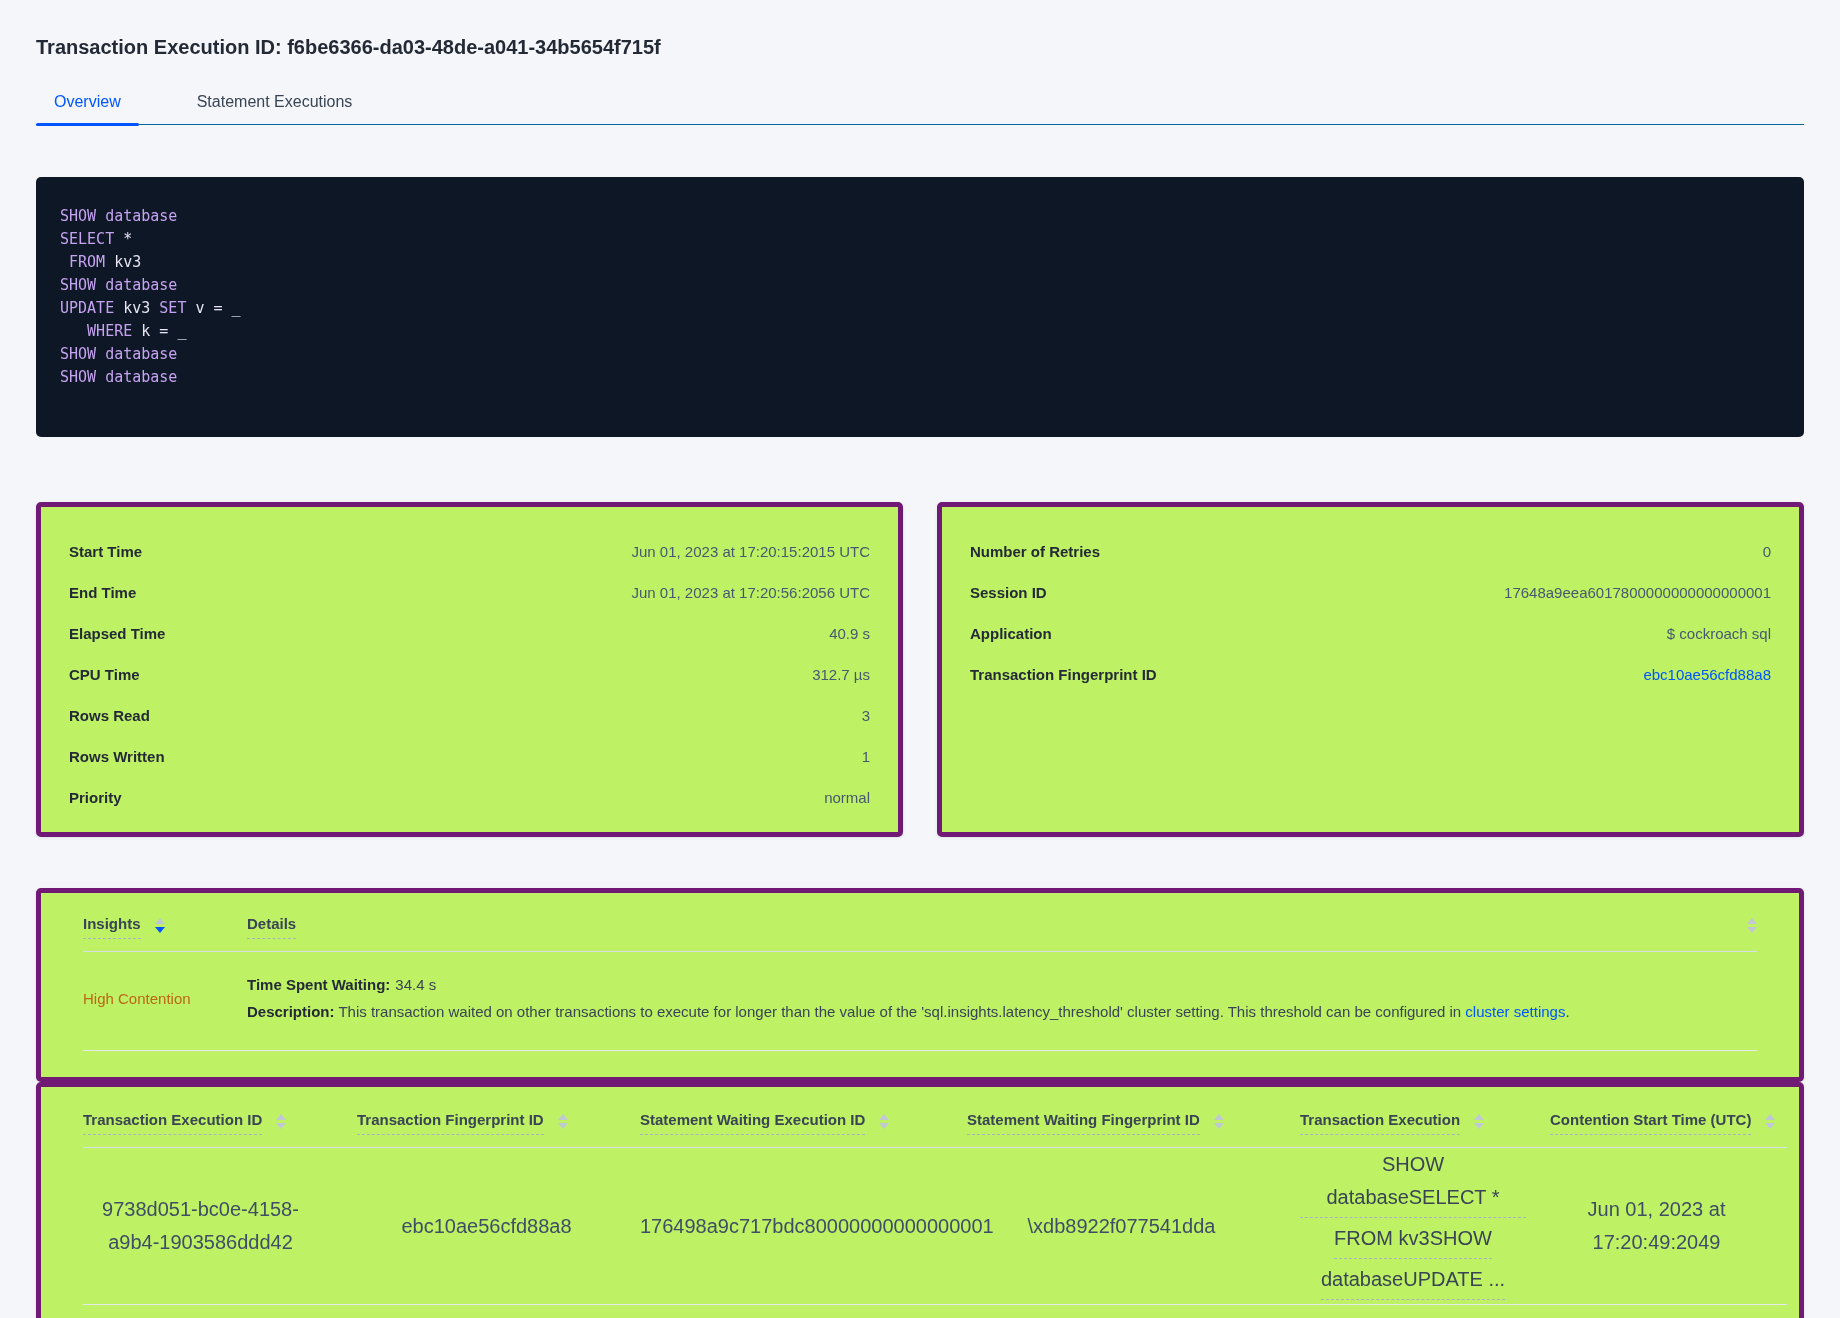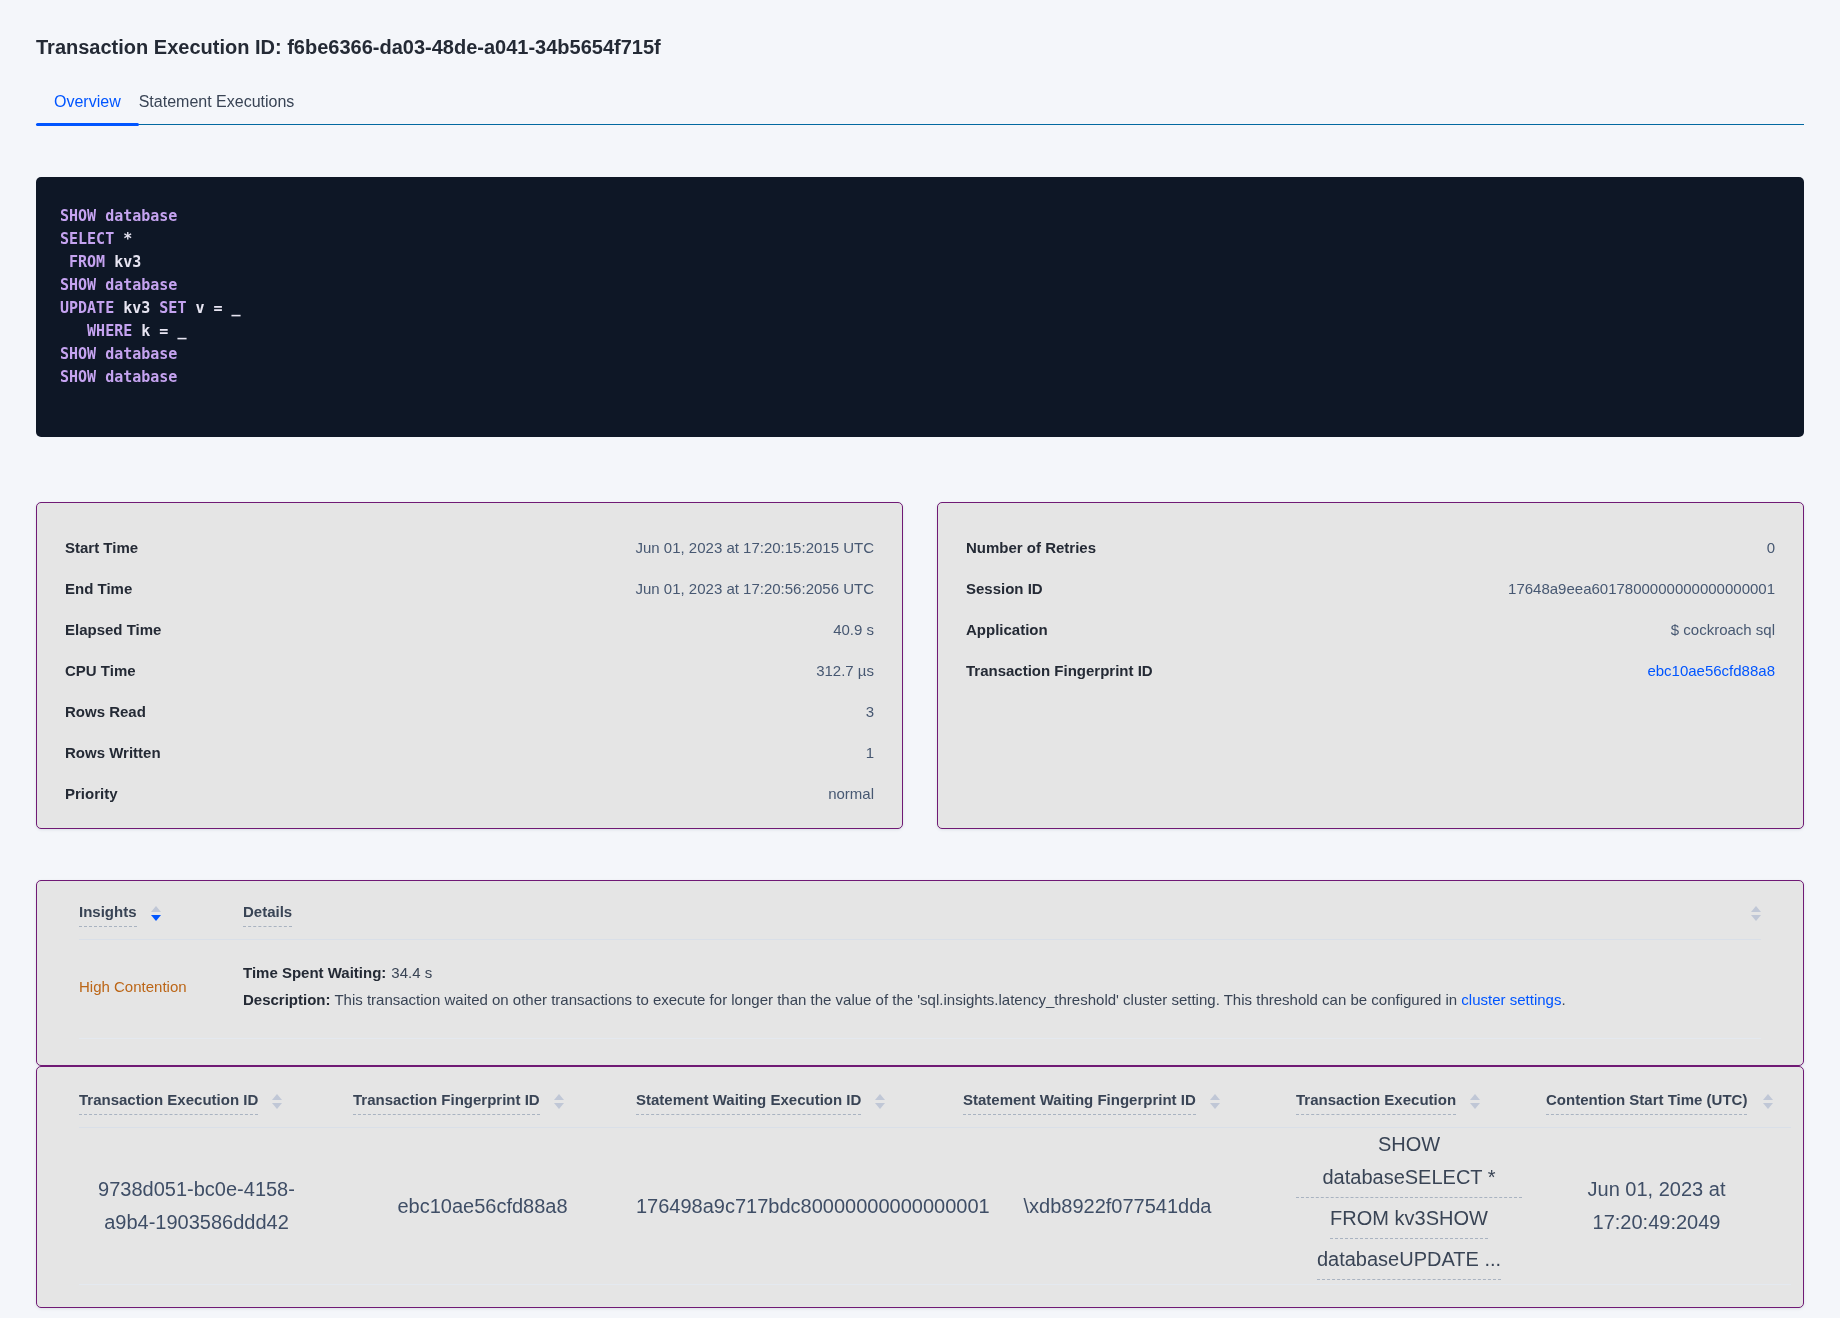--- a/index.html
+++ b/index.html
@@ -37,21 +37,21 @@
   
   .tabs{display:flex;border-bottom:1px solid #0369a1;}
   .tab{
     position:relative;
     padding:10px 18px 13px;
     font-size:16px;
     color:#394455;
     cursor:pointer;
     white-space:nowrap;
   }
-  .tab + .tab{padding-left:0;padding-right:0;}
+  .tab + .tab{margin-left:58px;padding-left:0;padding-right:0;}
   .tab.active{color:var(--accent_blue);}
   .tab.active::after{
     content:"";
     position:absolute;left:0;right:0;bottom:-2px;
     height:3px;background:var(--accent_blue);border-radius:2px;
   }
 
   
   .sqlbox{
     margin-top:52px;
@@ -59,28 +59,28 @@
     border-radius:5px;
     min-height:260px;
     padding:28px 24px 24px;
   }
   .sqlbox pre{
     margin:0;
     font-family:"DejaVu Sans Mono","Liberation Mono",monospace;
     font-size:15px;
     line-height:23px;
   }
-  .sqlbox pre div{white-space:pre;font-weight:bold;}
+  .sqlbox pre div{white-space:pre;}
   .sqlbox .kw{color:var(--code_keyword);}
   .sqlbox .plain{color:var(--code_text);}
 
   
   .card{
-    background:#e5e5e5;
-    border:1px solid #701a75;
+    background:#bef264;
+    border:5px solid #701a75;
     border-radius:5px;
     box-shadow:0 1px 3px rgba(67,90,111,.12);
   }
 
   
   .cards-row{display:flex;gap:34px;margin-top:65px;align-items:stretch;}
   .kv-card{flex:1 1 0;padding:24px 28px 14px;}
   .kv-row{
     display:flex;justify-content:space-between;align-items:center;
     height:41px;font-size:15px;

